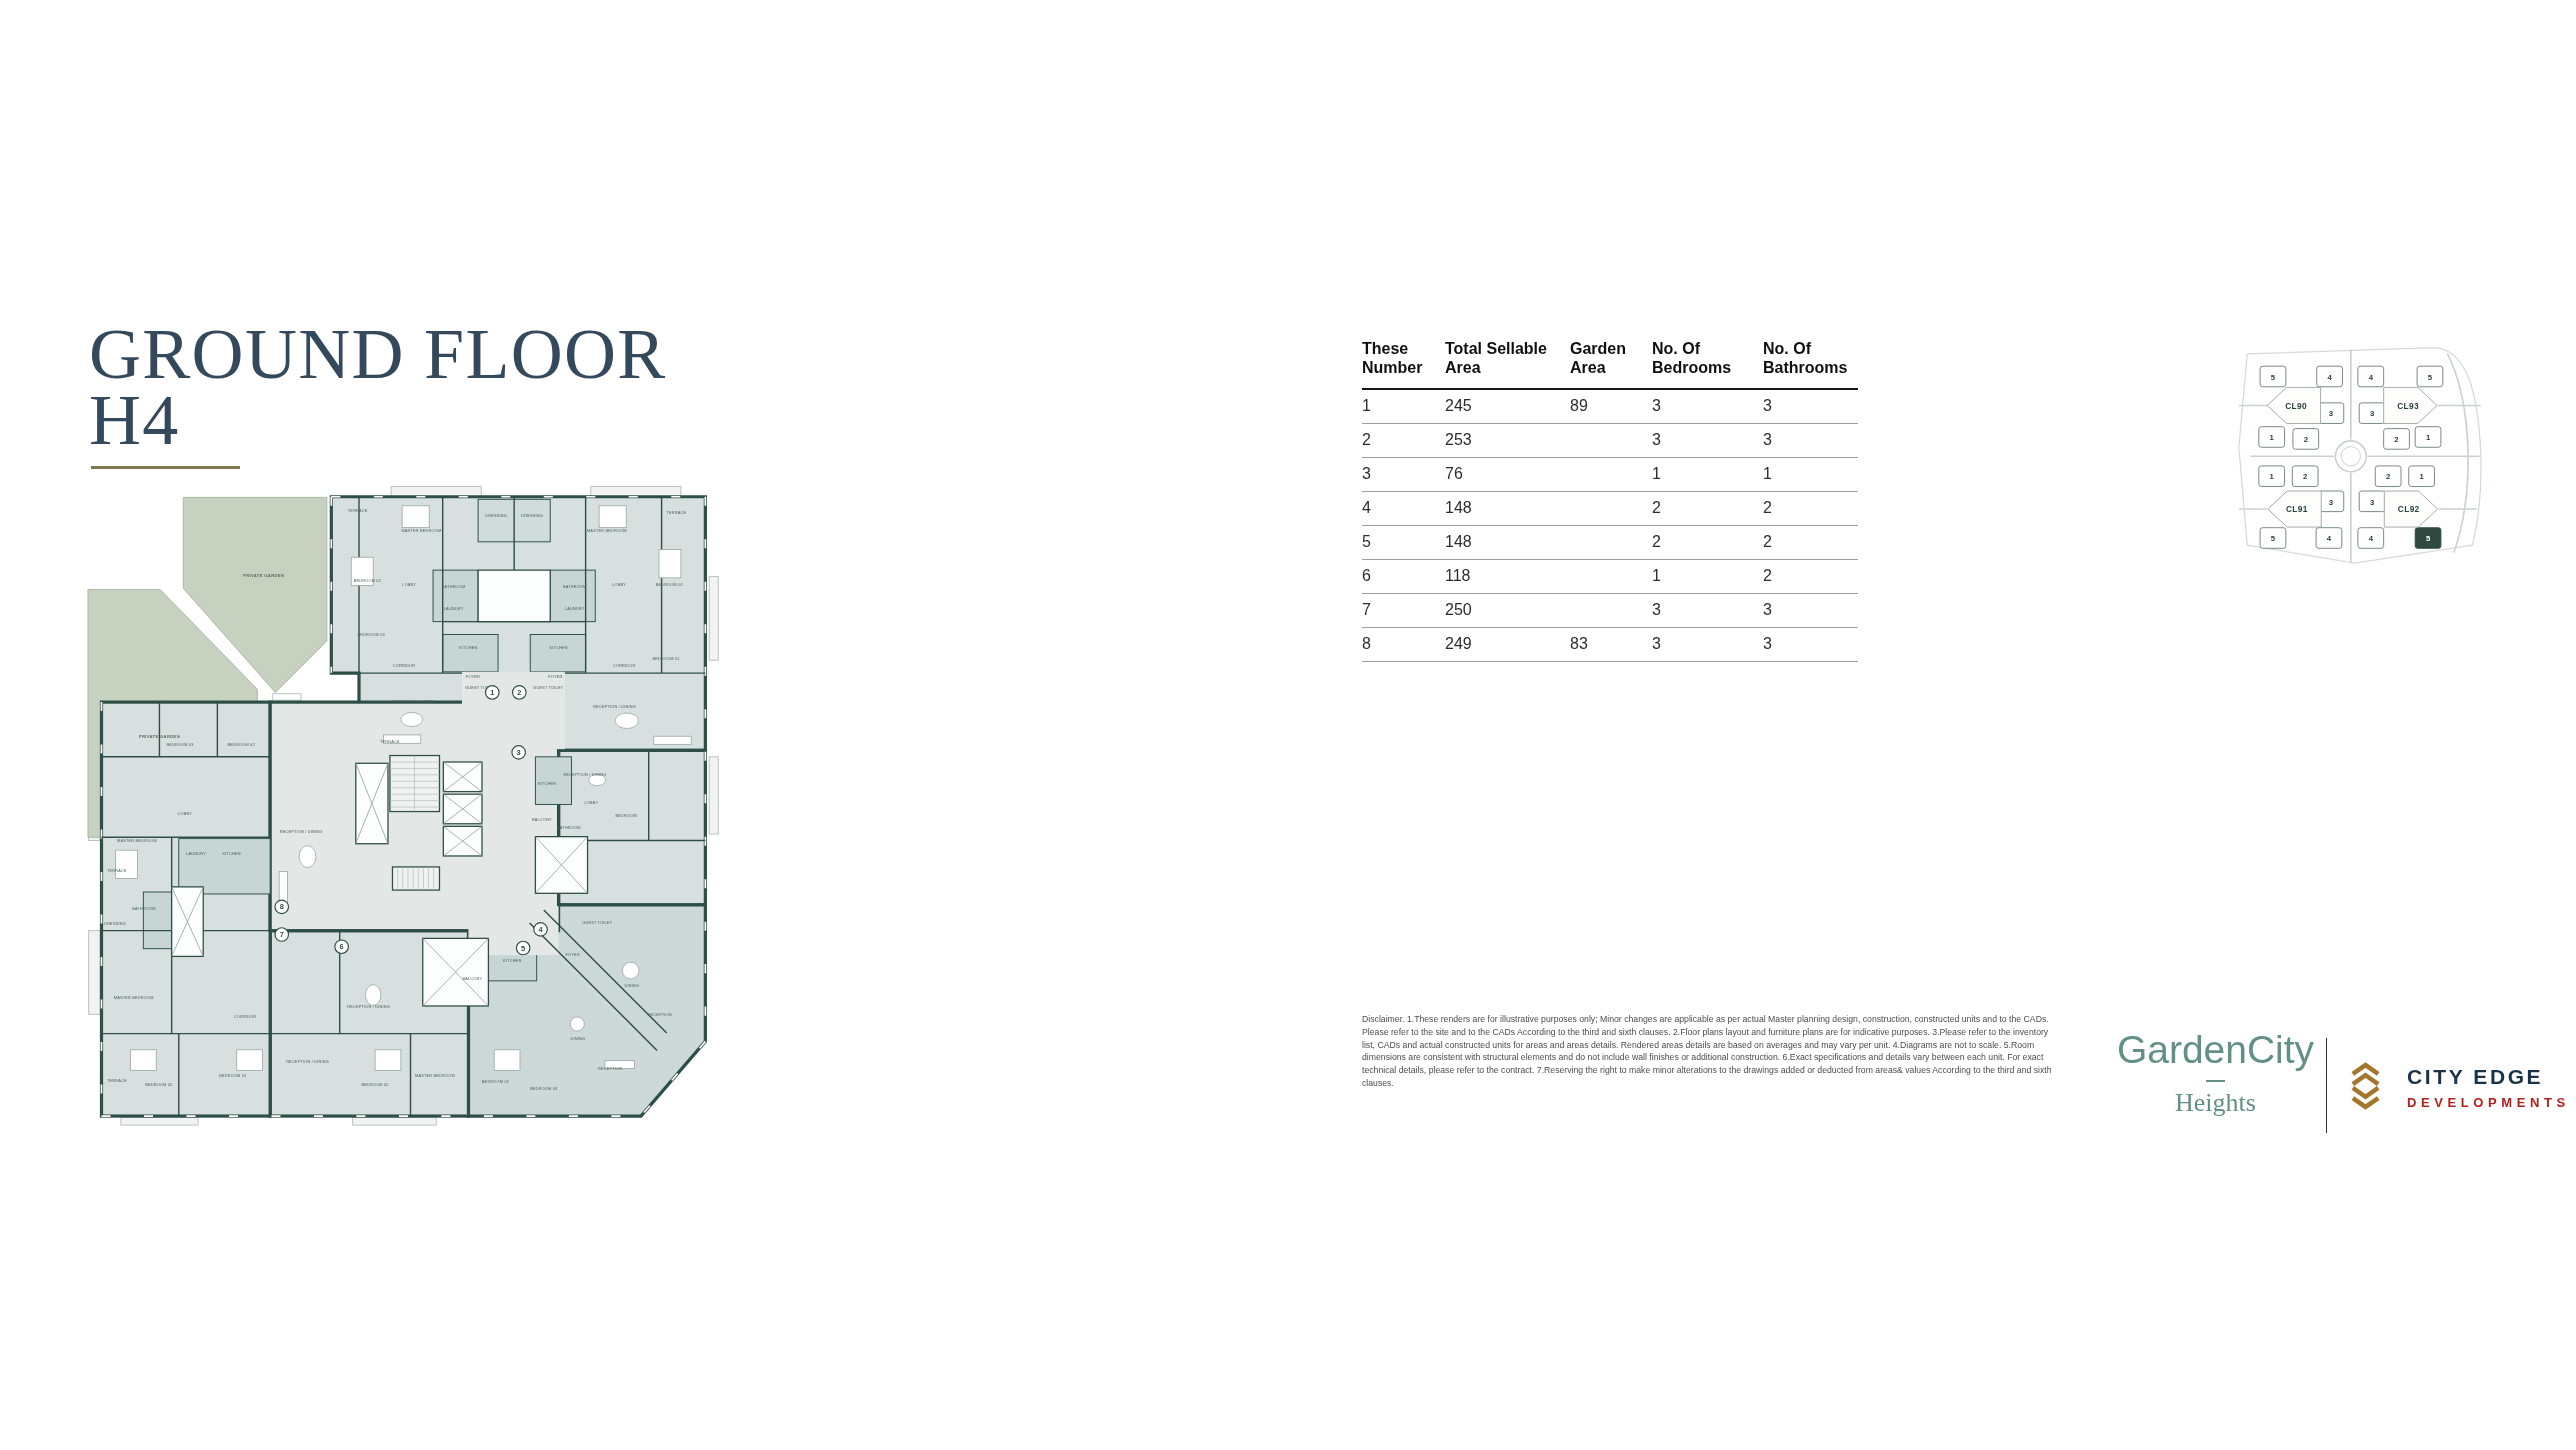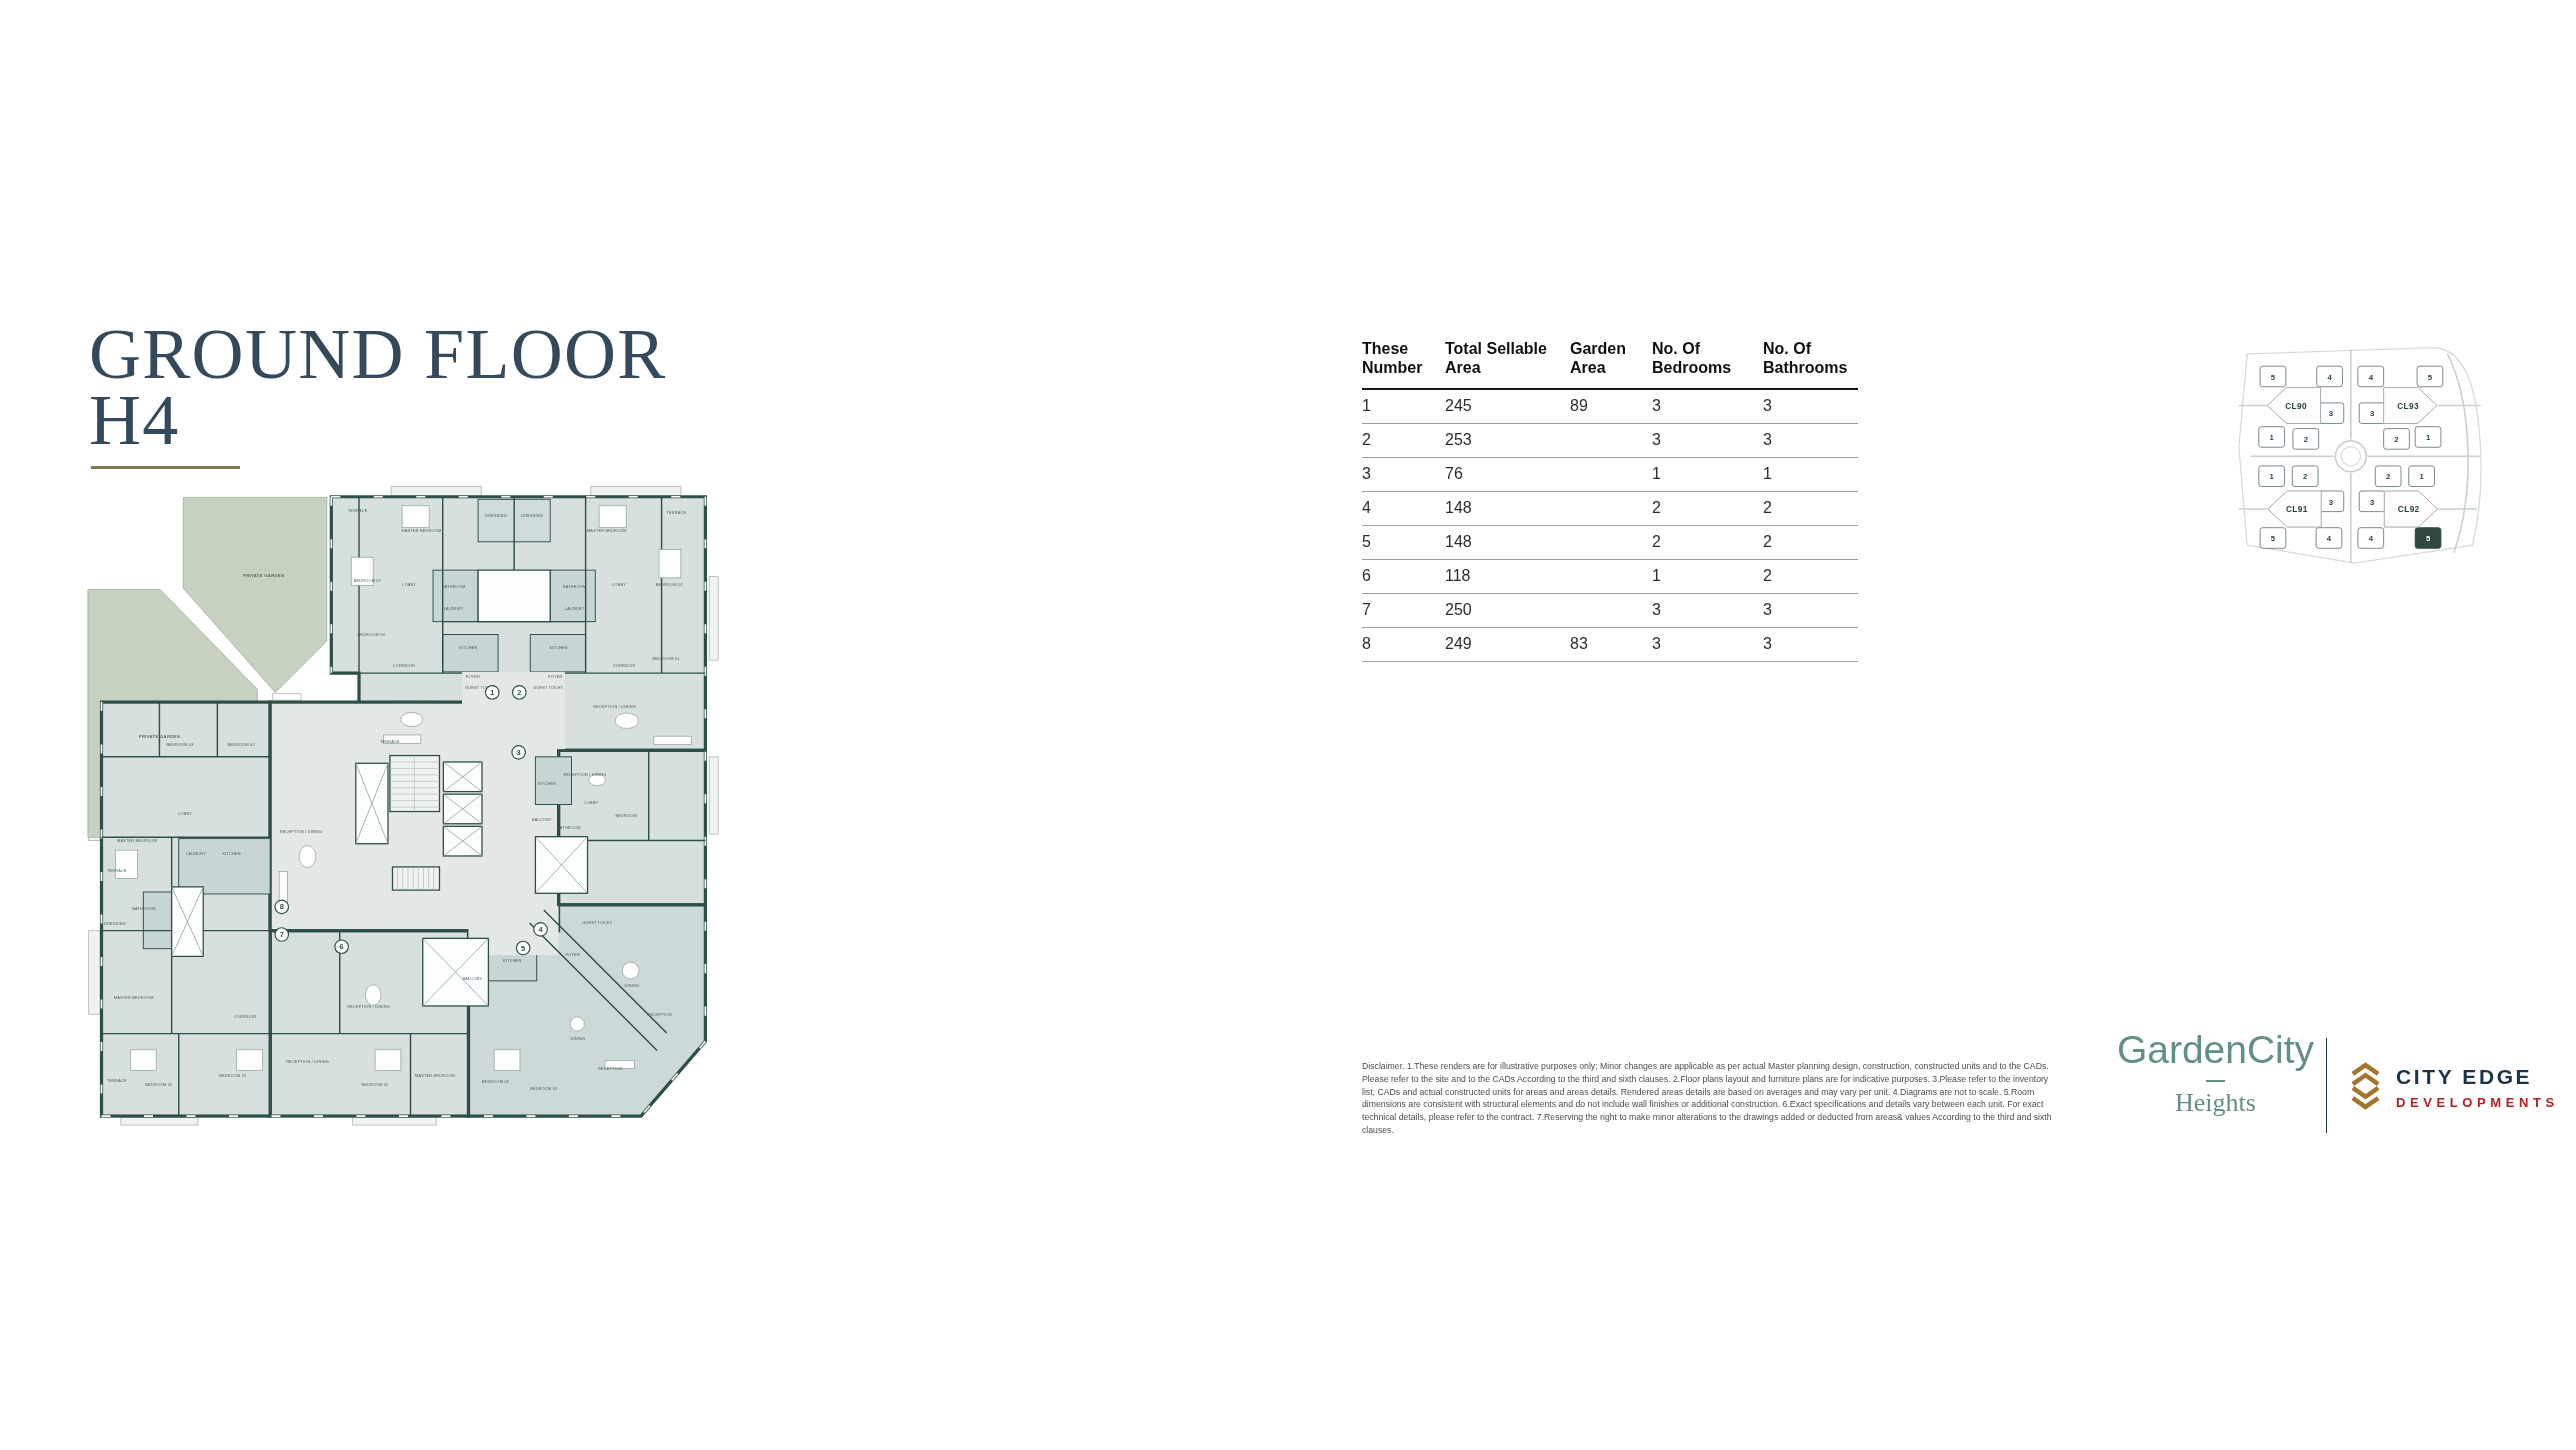--- a/index.html
+++ b/index.html
@@ -52,28 +52,28 @@
   .mm-pent{fill:#fdfdfc;stroke:#9aa5a0;stroke-width:1.4;}
   .mm-blob{fill:#ffffff;stroke:#6b7d78;stroke-width:1.4;}
   .mm-blob-hl{fill:#2e4a40;stroke:#2e4a40;stroke-width:1.4;}
   .mm-num{font-family:"Liberation Sans",sans-serif;font-size:12px;font-weight:bold;
           fill:#27433c;text-anchor:middle;}
   .mm-num-hl{fill:#ffffff;}
   .mm-name{font-family:"Liberation Sans",sans-serif;font-size:13px;font-weight:bold;
           fill:#27433c;text-anchor:middle;letter-spacing:.5px;}
 
   
-  .disclaimer{left:1362px;top:1060px;width:696px;font-size:8.7px;line-height:12.8px;
+  .disclaimer{left:1362px;top:1013px;width:696px;font-size:8.7px;line-height:12.8px;
               color:#4c4c4c;}
   .brand{left:2106px;top:1028px;width:219px;text-align:center;color:#628f86;}
   .brand-name{font-family:Liberation Sans, sans-serif;font-size:39px;line-height:43px;}
   .brand-dash{width:19.3px;height:1.9px;background:#628f86;margin:9px auto 6.4px auto;}
   .brand-sub{font-family:"Liberation Serif",serif;font-size:26px;}
   .logo-divider{left:2326px;top:1038px;width:1.3px;height:95px;background:#1e3448;}
-  .dev{left:2349px;top:1061px;display:flex;gap:14px;align-items:flex-start;}
+  .dev{left:2349px;top:1061px;display:flex;gap:25px;align-items:flex-start;}
   .dev-text{display:flex;flex-direction:column;margin-top:3.9px;}
   .dev-name{font-size:21px;font-weight:bold;color:#1b3349;letter-spacing:2.6px;white-space:nowrap;}
   .dev-sub{font-size:13px;font-weight:bold;color:#b91c1c;letter-spacing:4.6px;margin-top:5.8px;white-space:nowrap;}
 </style>
 </head>
 <body>
 
 <div class="abs title"><span>GROUND FLOOR</span><br><span>H4</span></div>
 <div class="abs title-rule"></div>
 

